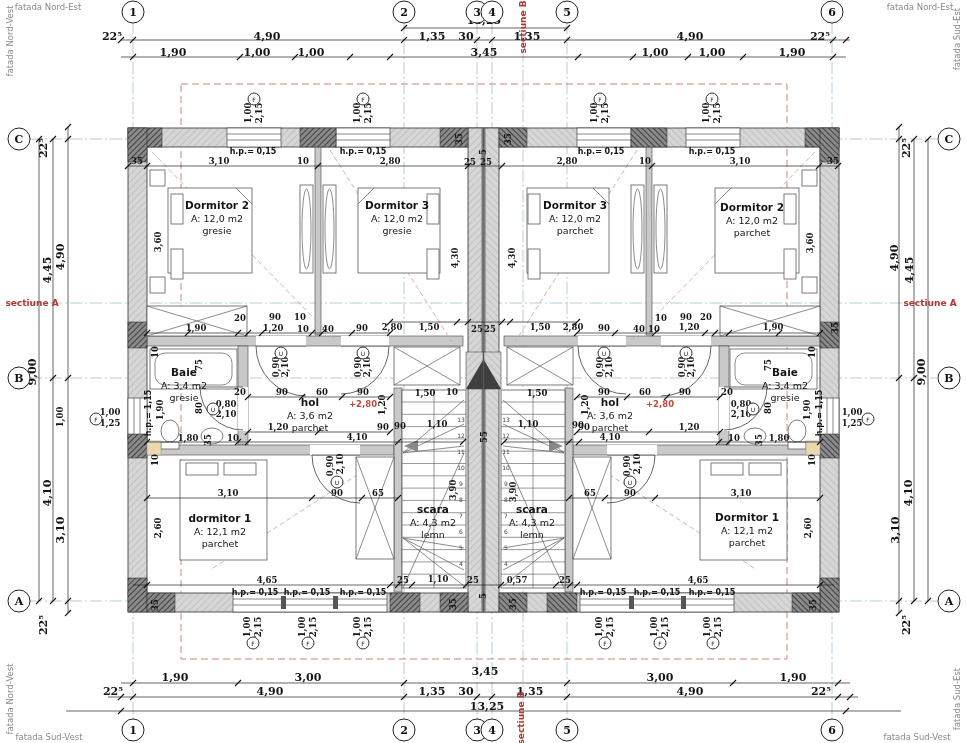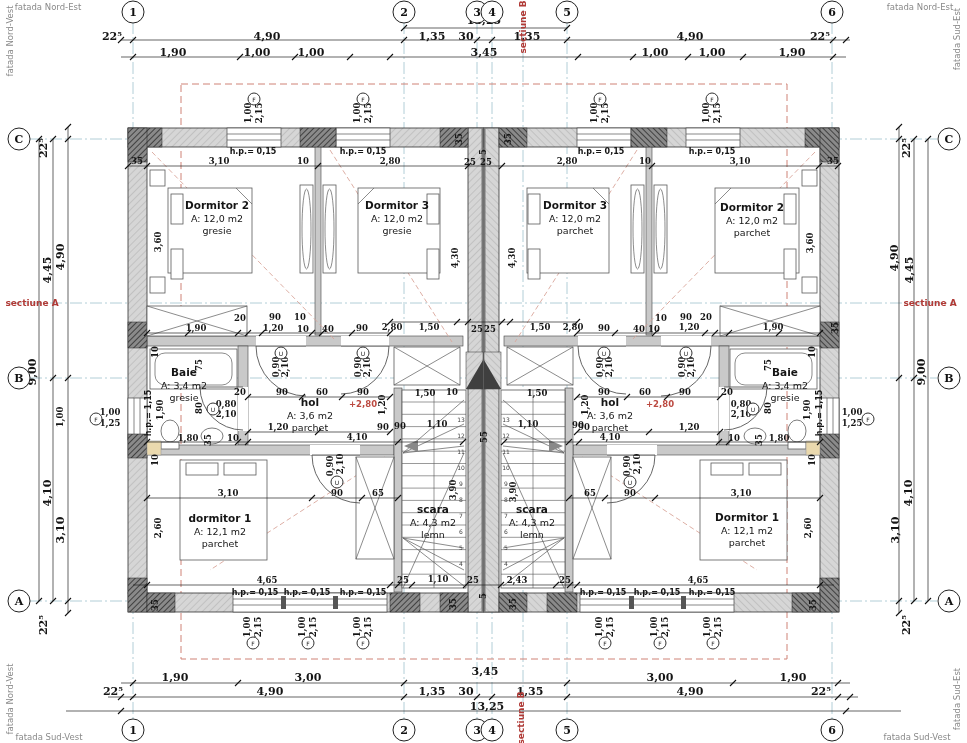--- a/index.html
+++ b/index.html
@@ -500,21 +500,21 @@
       <span class="lb ds" style="left: 400px; top: 426px;">90</span>
       <span class="lb ds" style="left: 437px; top: 424px;">1,10</span>
       <span class="lb ds" style="left: 528px; top: 424px;">1,10</span>
       <span class="lb ds" style="left: 578px; top: 425px;">90</span>
       <span class="lb ds" style="left: 484px; top: 437px; transform: translate(-50%, -50%) rotate(-90deg);">55</span>
       <span class="lb ds" style="left: 453px; top: 490px; transform: translate(-50%, -50%) rotate(-90deg);">3,90</span>
       <span class="lb ds" style="left: 513px; top: 492px; transform: translate(-50%, -50%) rotate(-90deg);">3,90</span>
       <span class="lb ds" style="left: 403px; top: 580px;">25</span>
       <span class="lb ds" style="left: 438px; top: 579px;">1,10</span>
       <span class="lb ds" style="left: 473px; top: 580px;">25</span>
-      <span class="lb ds" style="left: 517px; top: 580px;">2,43</span>
+      <span class="lb ds" style="left: 517px; top: 580px;">0,57</span>
       <span class="lb ds" style="left: 565px; top: 580px;">25</span>
       <span class="lb ds" style="left: 155px; top: 605px; transform: translate(-50%, -50%) rotate(-90deg);">35</span>
       <span class="lb ds" style="left: 453px; top: 604px; transform: translate(-50%, -50%) rotate(-90deg);">35</span>
       <span class="lb ds" style="left: 513px; top: 604px; transform: translate(-50%, -50%) rotate(-90deg);">35</span>
       <span class="lb ds" style="left: 813px; top: 605px; transform: translate(-50%, -50%) rotate(-90deg);">35</span>
       <span class="lb ds" style="left: 483px; top: 596px; transform: translate(-50%, -50%) rotate(-90deg);">5</span>
       <span class="lb ds" style="left: 248px; top: 113px; transform: translate(-50%, -50%) rotate(-90deg);">1,00</span>
       <span class="lb ds" style="left: 259px; top: 113px; transform: translate(-50%, -50%) rotate(-90deg);">2,15</span>
       <span class="lb ds" style="left: 357px; top: 113px; transform: translate(-50%, -50%) rotate(-90deg);">1,00</span>
       <span class="lb ds" style="left: 368px; top: 113px; transform: translate(-50%, -50%) rotate(-90deg);">2,15</span>

